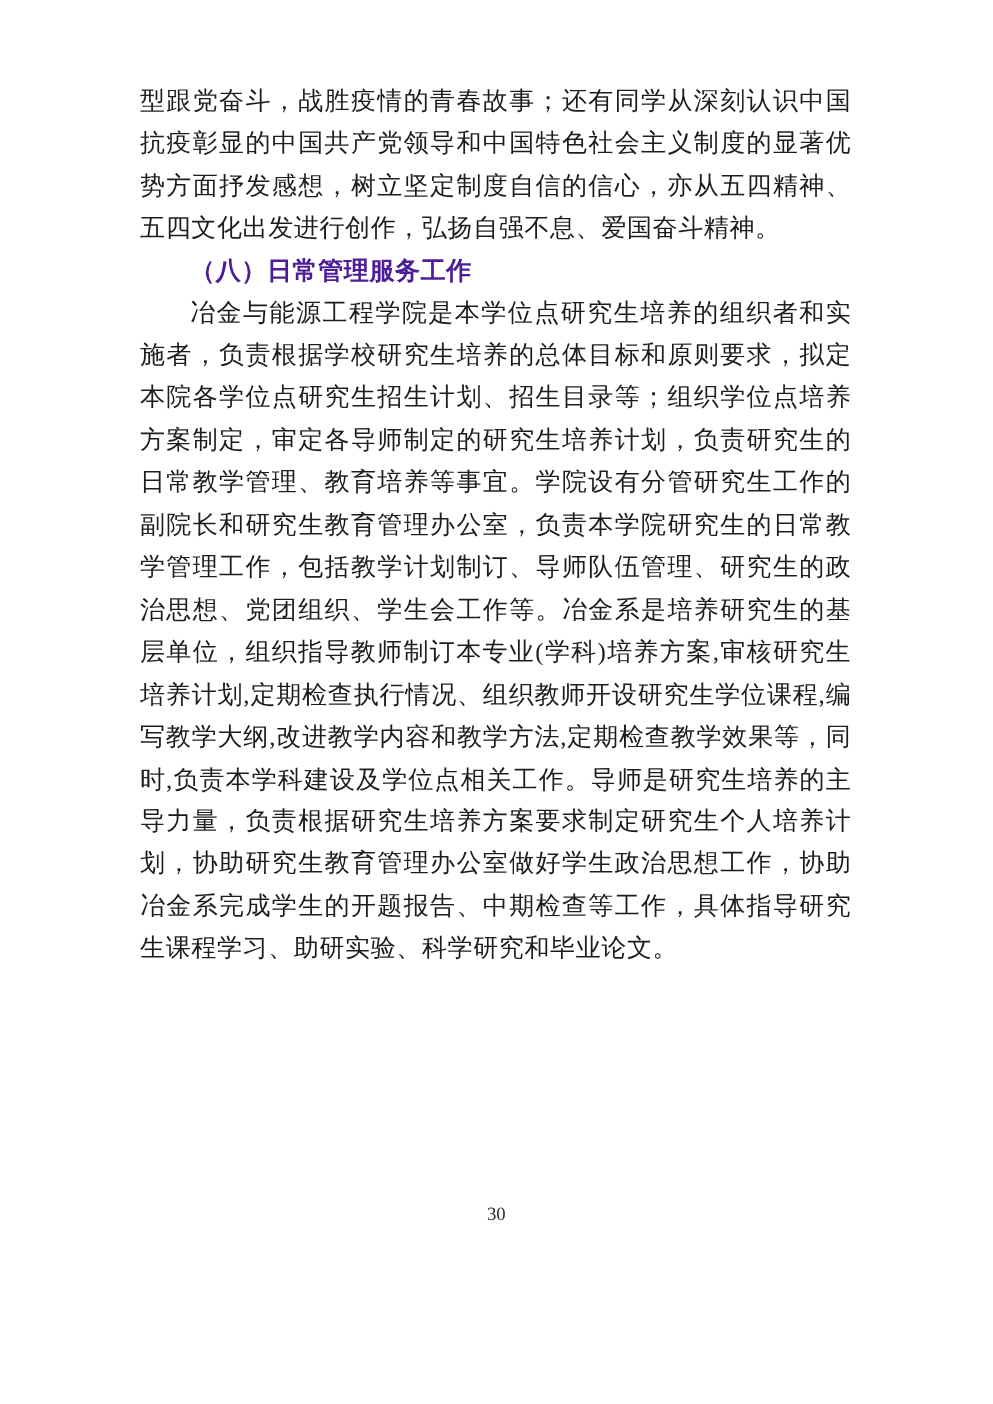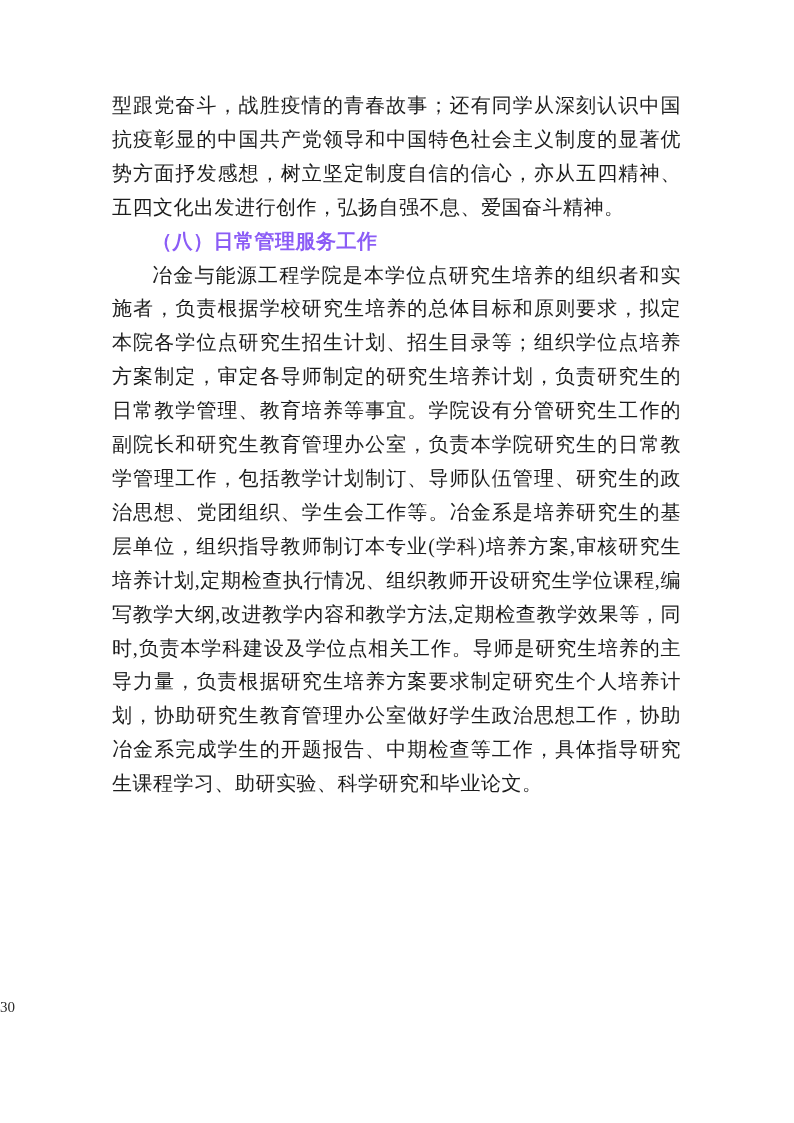--- a/index.html
+++ b/index.html
@@ -12,47 +12,48 @@
     width: 794px;
     height: 1123px;
     margin: 0 auto;
     background: #ffffff;
     overflow: hidden;
     font-family: "Liberation Serif", "DejaVu Serif", serif;
     color: #1c1c1c;
   }
   .content {
     box-sizing: border-box;
-    padding: 89px 113px 0 112px;
+    padding: 65px 113px 0 112px;
   }
   .para {
     margin: 0;
     font-size: 20px;
     line-height: 33.9px;
     text-align: justify;
     text-justify: inter-ideograph;
     letter-spacing: 0.5px;
   }
   .para.indent {
     text-indent: 2em;
   }
   .heading {
     margin: 0;
     font-size: 20px;
     font-weight: bold;
     line-height: 33.9px;
     text-indent: 2em;
     letter-spacing: 0.5px;
-    color: #8b5cf6;
+    color: #4c1d95;
   }
   .page-number {
     position: absolute;
-    top: 999px;
+    top: 964px;
     left: 0;
     width: 100%;
+    text-align: center;
     font-size: 15px;
     color: #2a2a2a;
   }
 </style>
 </head>
 <body>
 
 <div class="page">
   <div class="content">
     <p class="para">型跟党奋斗，战胜疫情的青春故事；还有同学从深刻认识中国抗疫彰显的中国共产党领导和中国特色社会主义制度的显著优势方面抒发感想，树立坚定制度自信的信心，亦从五四精神、五四文化出发进行创作，弘扬自强不息、爱国奋斗精神。</p>

